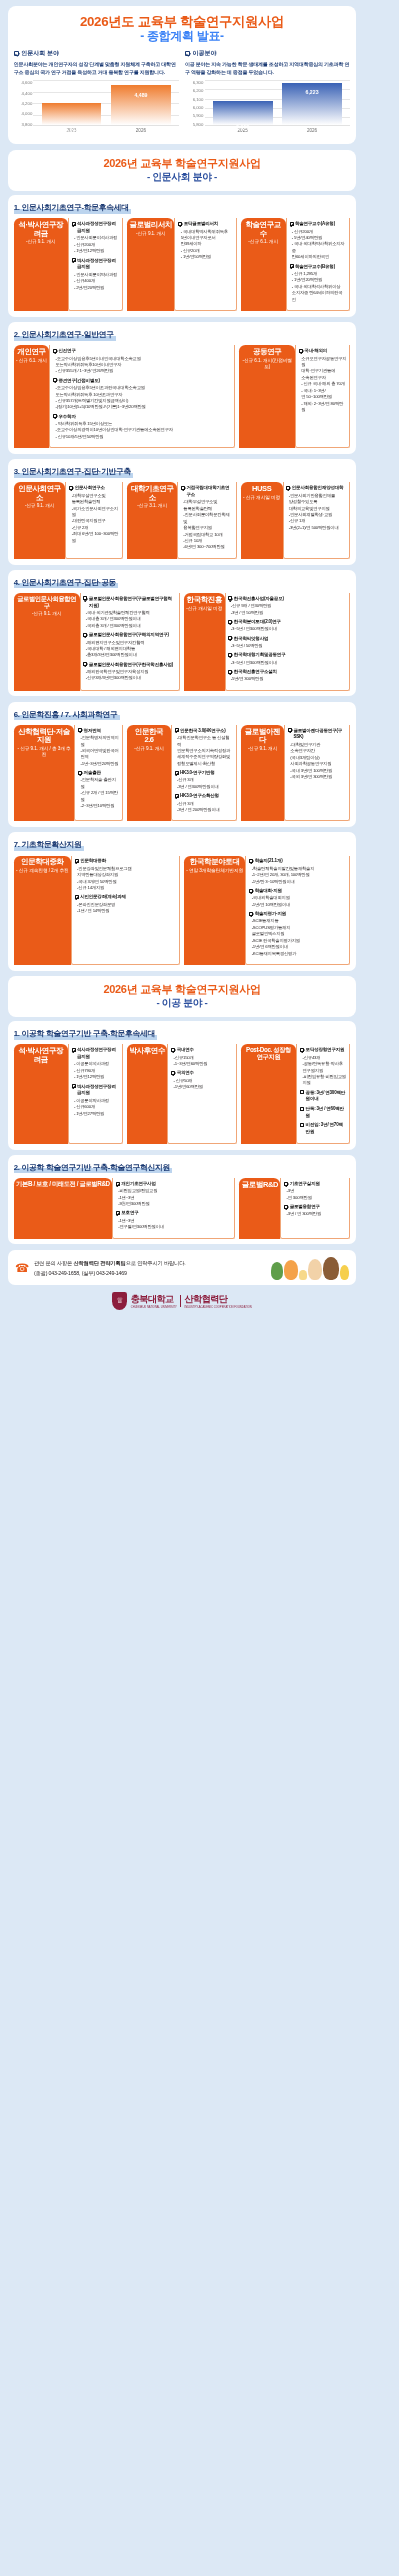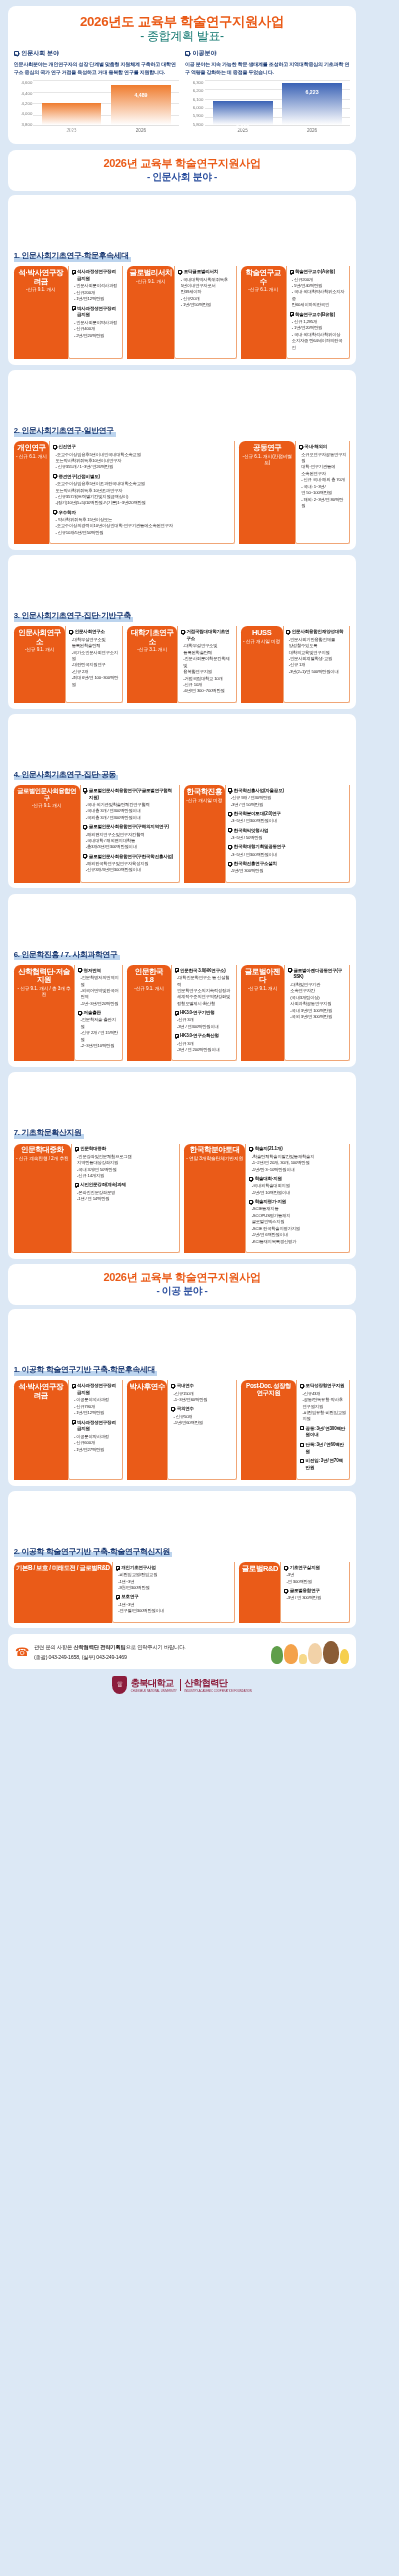--- a/index.html
+++ b/index.html
@@ -28,22 +28,22 @@
   .hero-title .l1 {
     display: block;
     font-size: 13.3px;
     font-weight: bold;
     color: #ea5b18;
     letter-spacing: -0.3px;
   }
   .hero-title .l2 {
     display: block;
     font-size: 12px;
-    font-weight: normal;
-    color: #0f766e;
+    font-weight: bold;
+    color: #3b82f6;
     letter-spacing: -0.3px;
   }
 
   .two-col { display: flex; gap: 5.8px; }
   .two-col > div { flex: 1 1 0; min-width: 0; }
 
   .chk-head {
     display: flex;
     align-items: center;
     gap: 2.3px;
@@ -135,21 +135,20 @@
   .banner .b2 { font-size: 9.8px; font-weight: bold; color: #2b4f9e; letter-spacing:-0.3px; display:block; margin-top:0.6px;}
 
   
   .group { background:#fff; border-radius: 7px; padding: 7px 5.8px 5.8px; margin-bottom: 5.2px; }
   .group-title {
     font-size: 7.8px; font-weight: bold; color:#1b3a73;
     letter-spacing:-0.3px; margin-bottom: 4.6px;
     display:inline-block;
     background: linear-gradient(transparent 58%, #bcd4ee 58%, #bcd4ee 96%, transparent 96%);
     padding: 0 2.3px 0.6px 0;
-    margin-top: 48px;
   }
 
   .cards { display:flex; gap: 4px; align-items: stretch; }
   .card { flex: 1 1 0; min-width:0; display:flex; }
   .card .chead {
     background:#ea5b18;
     border-radius: 6.3px 6.3px 0 0;
     color:#fff; text-align:center;
     padding: 2.9px 2.3px 2.9px;
   }
@@ -656,21 +655,21 @@
                 <div class="sub">
                   <div>-인문학저술·출판지원</div>
                   <div>-신규 2개 / 연 15백만원</div>
                   <div>-2~3년/연10백만원</div>
                 </div>
               </div>
             </div>
           </div>
           <div class="card">
             <div class="chead">
-              <span class="t">인문한국 1.8</span>
+              <span class="t">인문한국 2.6</span>
               <span class="s">-신규 9.1. 개시</span>
             </div>
             <div class="cbody">
               <div class="item">
                 <div class="ih">
                   <span class="cbox-sm"></span>
                   <span>인문한국 3.0(HK연구소)</span>
                 </div>
                 <div class="sub">
                   <div>-대학인문학연구소 등 신설협력</div>

